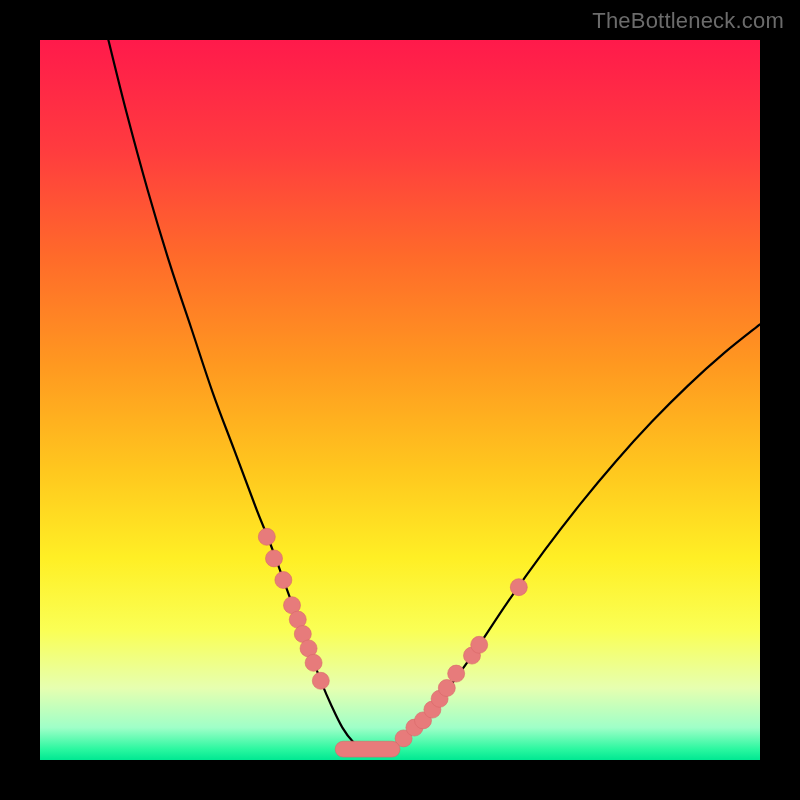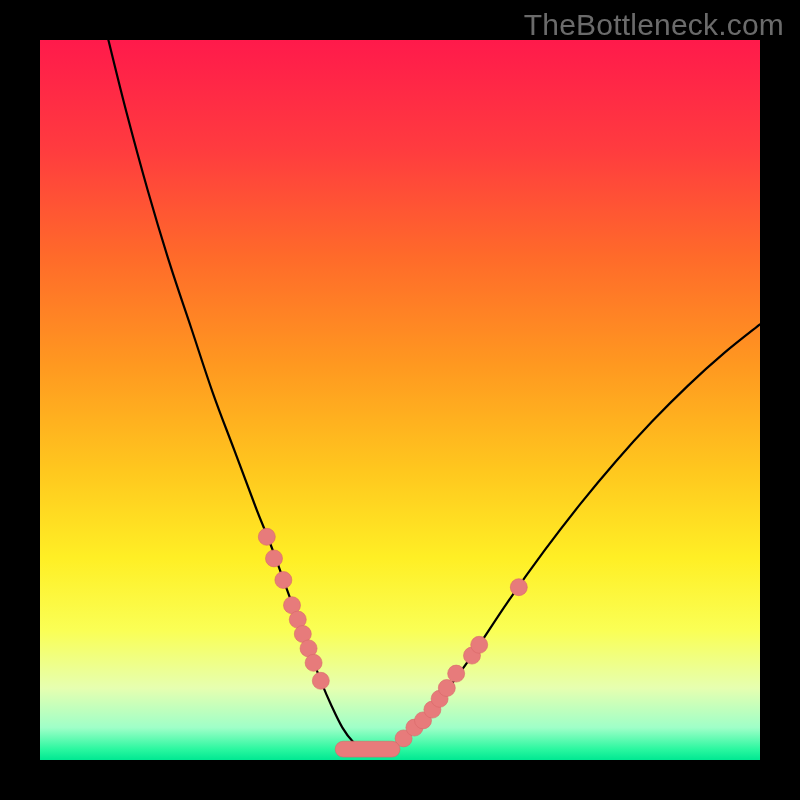--- a/index.html
+++ b/index.html
@@ -23,21 +23,21 @@
     top: 40px;
     width: 720px;
     height: 720px;
     overflow: hidden;
   }
   .watermark {
     position: absolute;
     top: 8px;
     right: 16px;
     color: #6b6b6b;
-    font-size: 30px;
+    font-size: 22px;
     font-weight: 500;
     letter-spacing: 0.2px;
     font-family: Arial, Helvetica, sans-serif;
   }
   svg {
     display: block;
   }
 </style>
 </head>
 <body>

